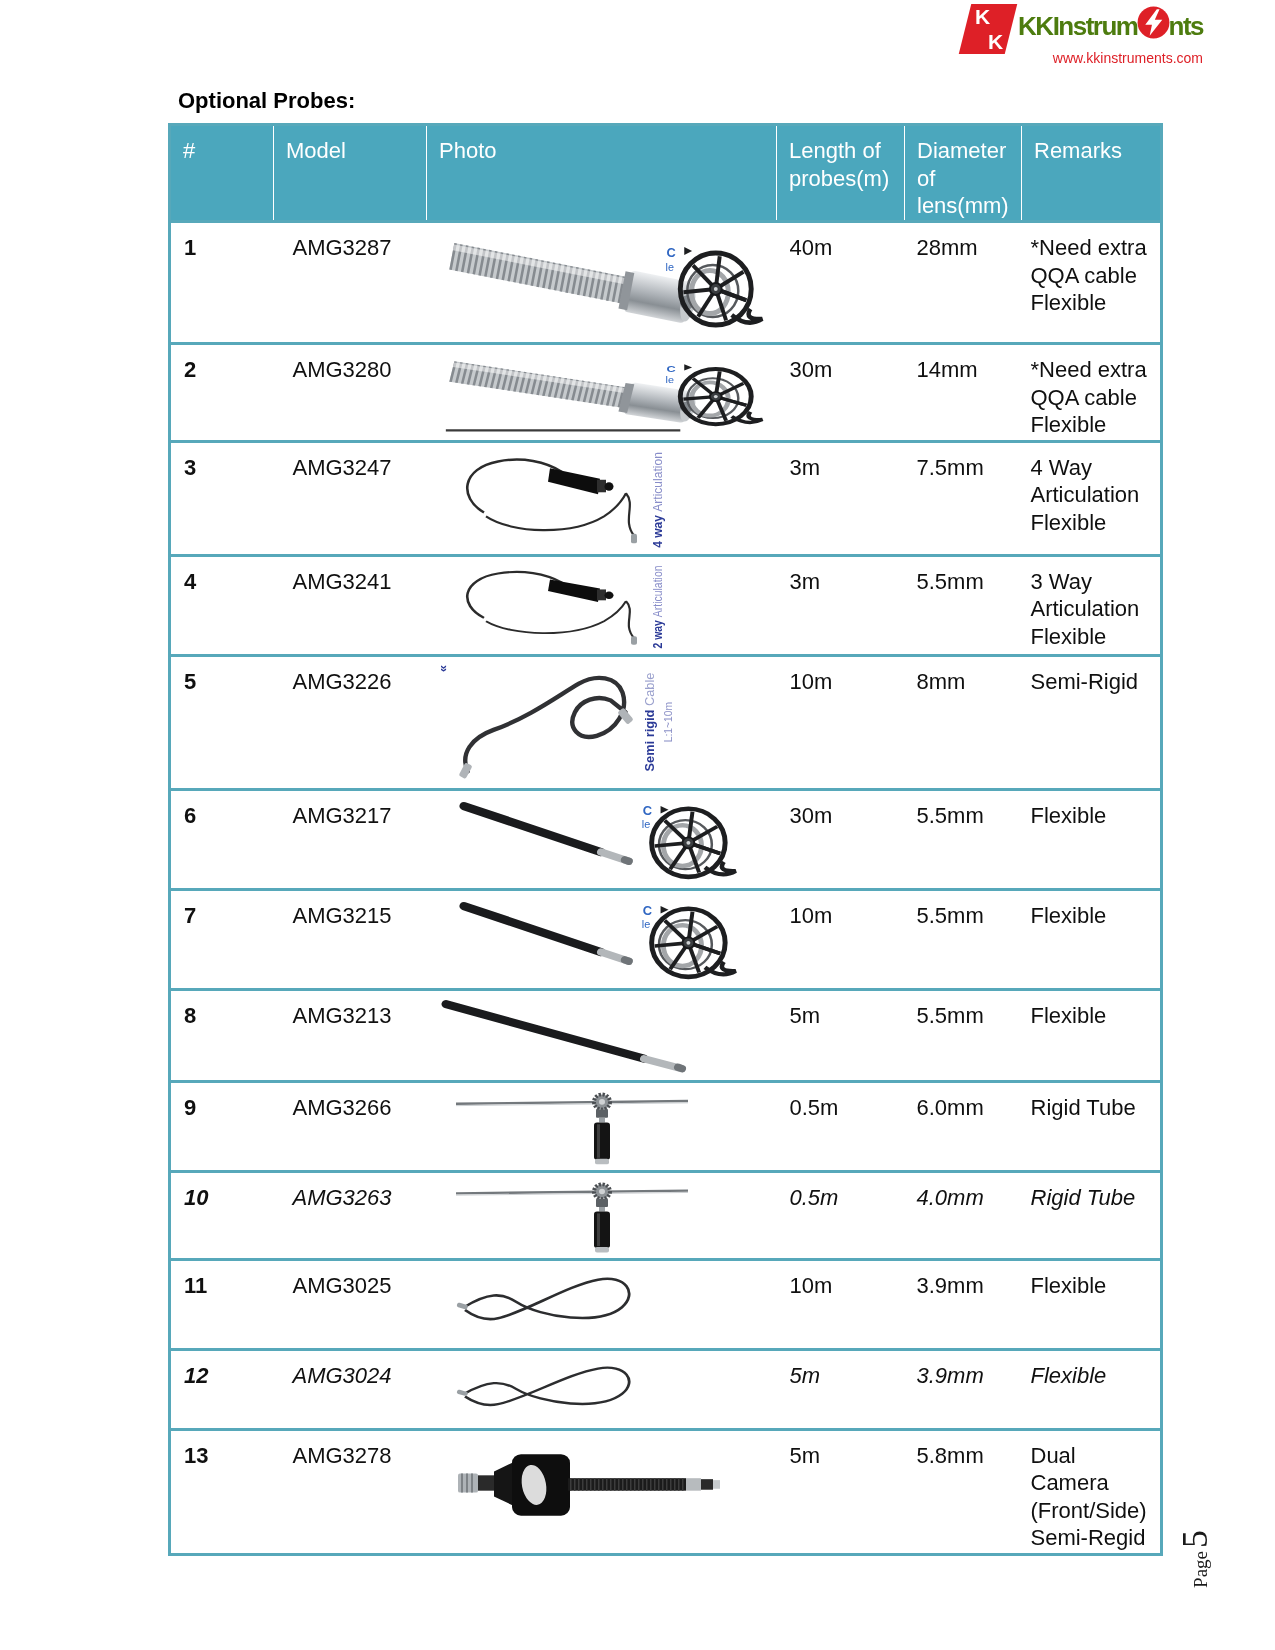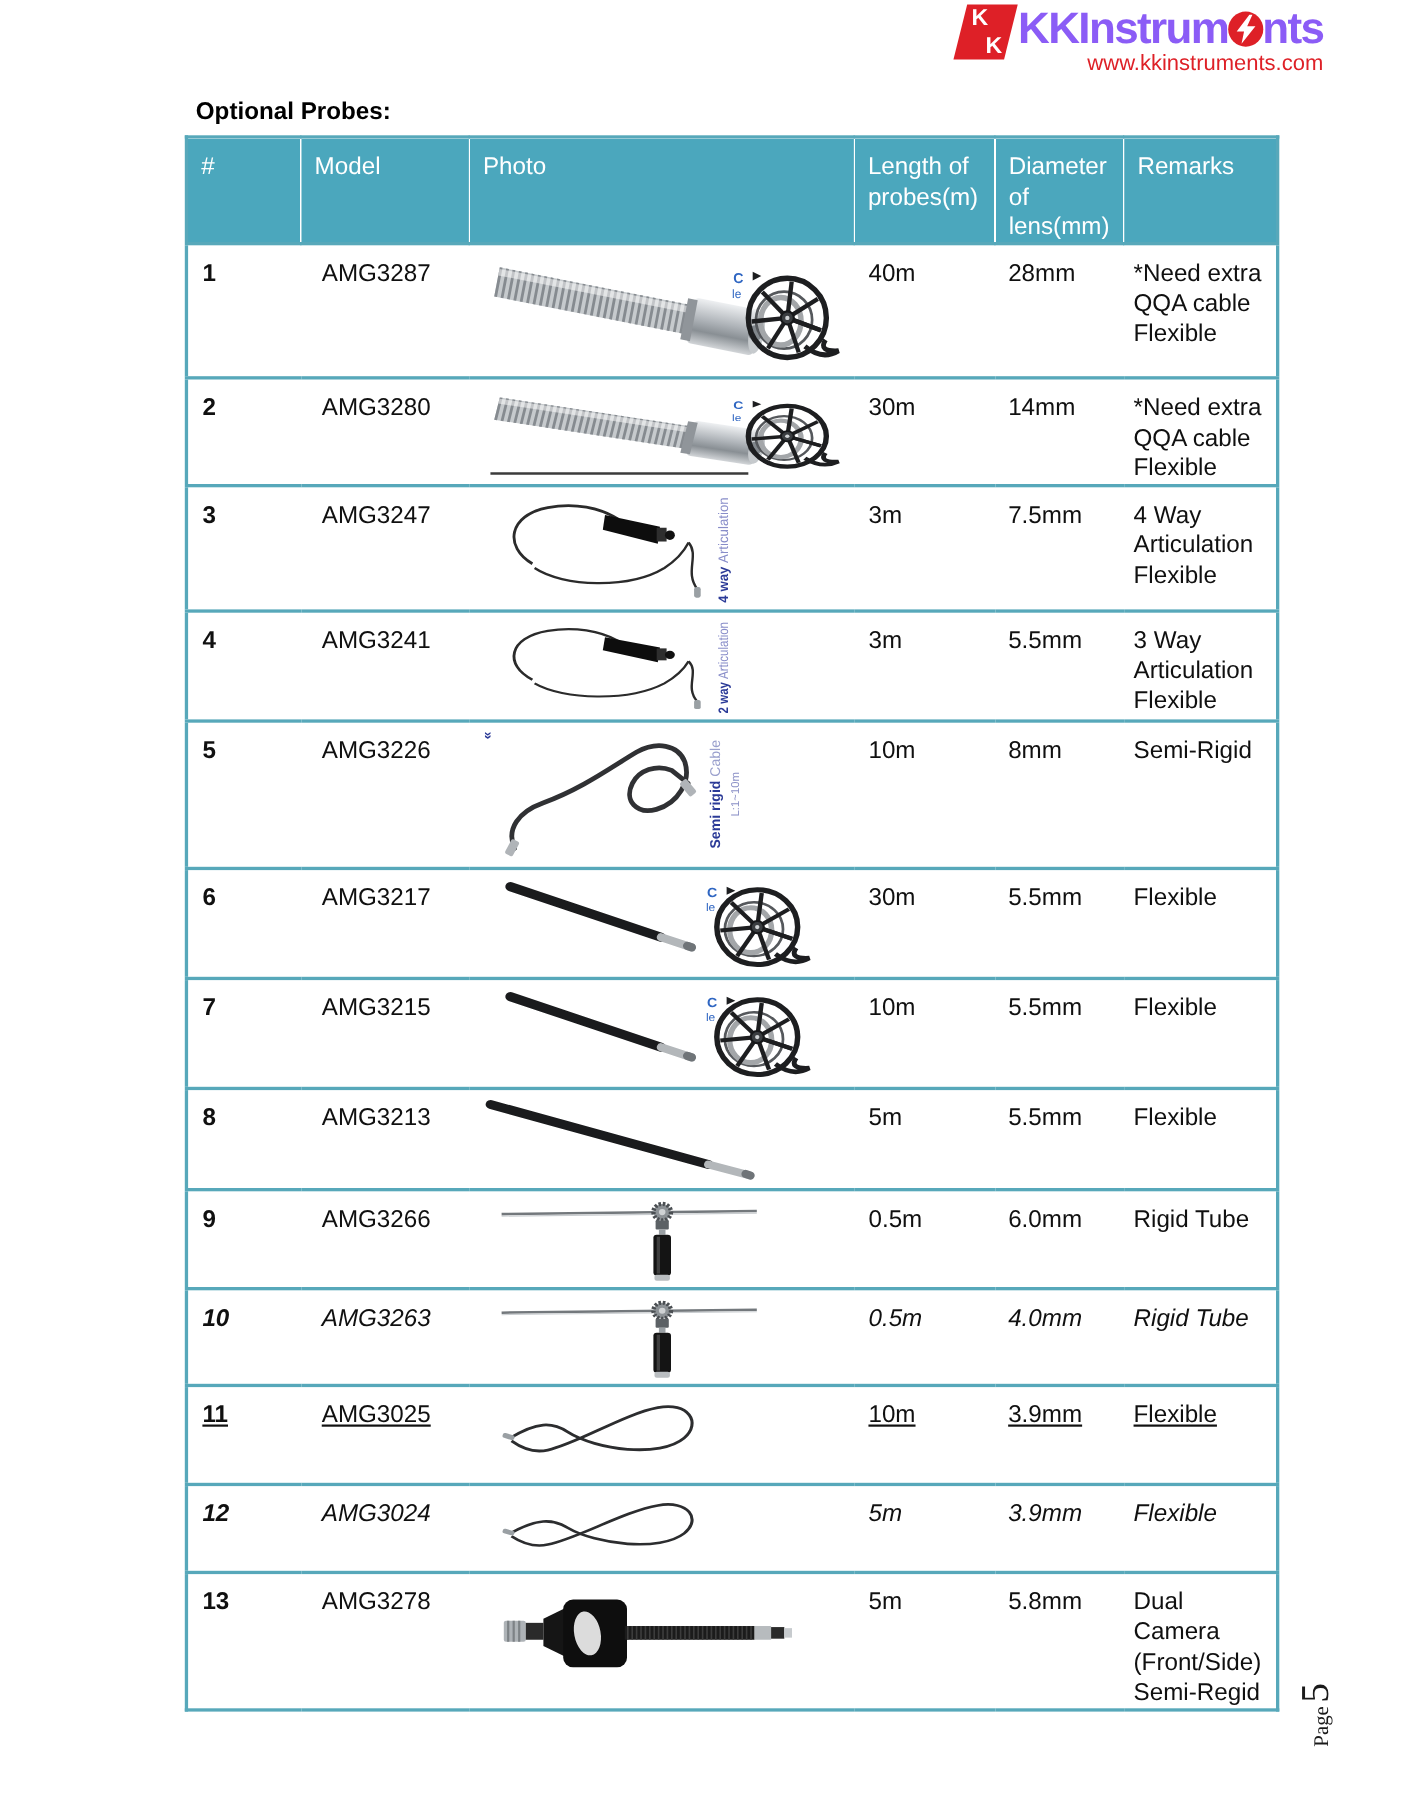--- a/index.html
+++ b/index.html
@@ -6,23 +6,23 @@
   .page{position:relative;width:1275px;height:1650px;background:#fff;overflow:hidden;
         font-family:"Liberation Sans","DejaVu Sans",sans-serif;color:#111;}
 
   
   .logo{position:absolute;top:4px;right:72px;display:flex;align-items:flex-start;gap:7px;}
   .badge{position:relative;width:46px;height:50px;background:#de2027;transform:skewX(-14deg);flex:none;}
   .badge .bk1,.badge .bk2{position:absolute;color:#fff;font-weight:bold;font-size:21px;line-height:1;transform:skewX(14deg);}
   .badge .bk1{top:2px;left:7px;}
   .badge .bk2{bottom:2px;right:5px;}
   .logo-text{display:flex;flex-direction:column;align-items:flex-end;}
-  .brand{color:#8b5cf6;font-weight:bold;font-size:40px;line-height:44px;letter-spacing:-1.5px;white-space:nowrap;}
+  .brand{color:#4d7c0f;font-weight:bold;font-size:26px;line-height:44px;letter-spacing:-1.5px;white-space:nowrap;}
   .bolt{display:inline-block;vertical-align:-4px;margin:0 -1px;}
-  .site{color:#de2027;font-size:20px;line-height:16px;margin-top:-2px;}
+  .site{color:#de2027;font-size:14px;line-height:16px;margin-top:-2px;}
 
   
   .heading{position:absolute;left:178px;top:88px;margin:0;font-size:22px;font-weight:bold;color:#000;}
 
   
   .probe-table{position:absolute;left:168px;top:123px;width:992px;table-layout:fixed;
                border-collapse:collapse;border:3px solid #57a8ba;}
   .probe-table th,.probe-table td{vertical-align:top;text-align:left;box-sizing:border-box;
                font-size:22px;line-height:1.25;overflow:hidden;}
   .probe-table thead th{background:#4ba7bd;color:#fff;font-weight:400;height:97px;
@@ -438,21 +438,21 @@
                 <rect x="144" y="38" width="16" height="40" rx="3" fill="#141414"></rect>
                 <rect x="147" y="40" width="3" height="36" fill="rgba(255,255,255,.18)"></rect>
                 <rect x="145" y="77" width="14" height="6" rx="2" fill="#b9bdc0"></rect>
               </svg>
             </div>
           </td>
     <td class="c-len"><span>0.5m</span></td>
     <td class="c-dia"><span>4.0mm</span></td>
     <td class="c-rem"><span>Rigid Tube</span></td>
   </tr>
-        <tr class="probe-row" style="height: 90px; text-decoration: underline;">
+        <tr class="probe-row" style="height: 90px;">
     <td class="c-num"><span>11</span></td>
     <td class="c-model"><span>AMG3025</span></td>
     <td class="c-photo">
             <div class="photo-wrap" style="margin-left: 22px;">
               <svg width="200" height="78" viewBox="0 0 200 85" preserveAspectRatio="none">
                 <defs>
                   <linearGradient id="gm" x1="0" y1="0" x2="0" y2="1">
                     <stop offset="0" stop-color="#eef0f2"></stop>
                     <stop offset="0.45" stop-color="#aeb3b8"></stop>
                     <stop offset="0.7" stop-color="#898f94"></stop>

